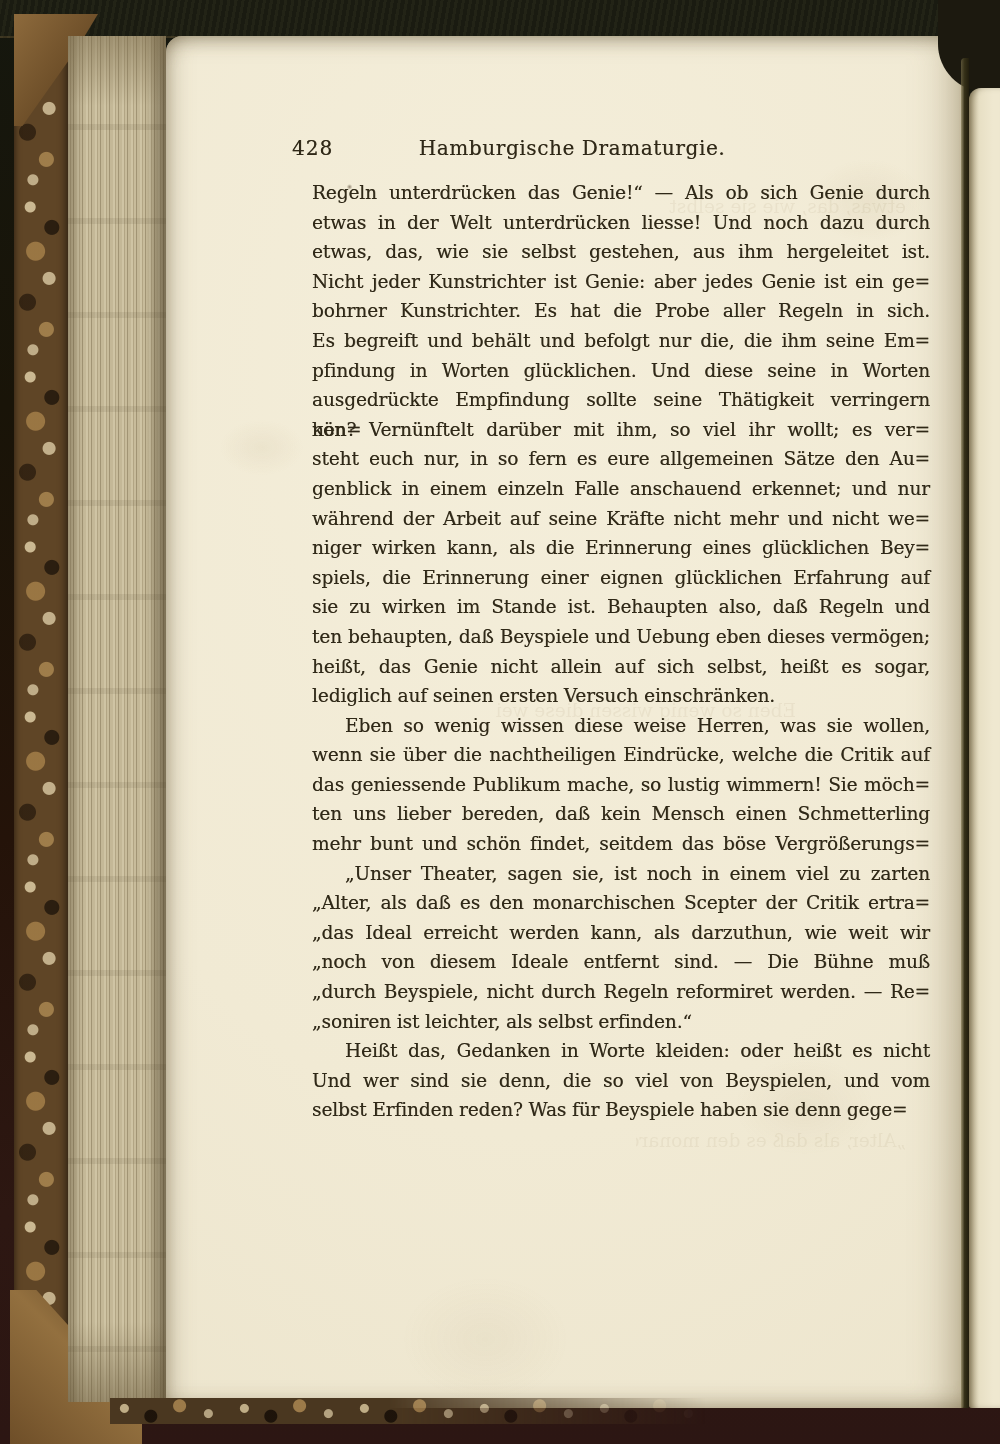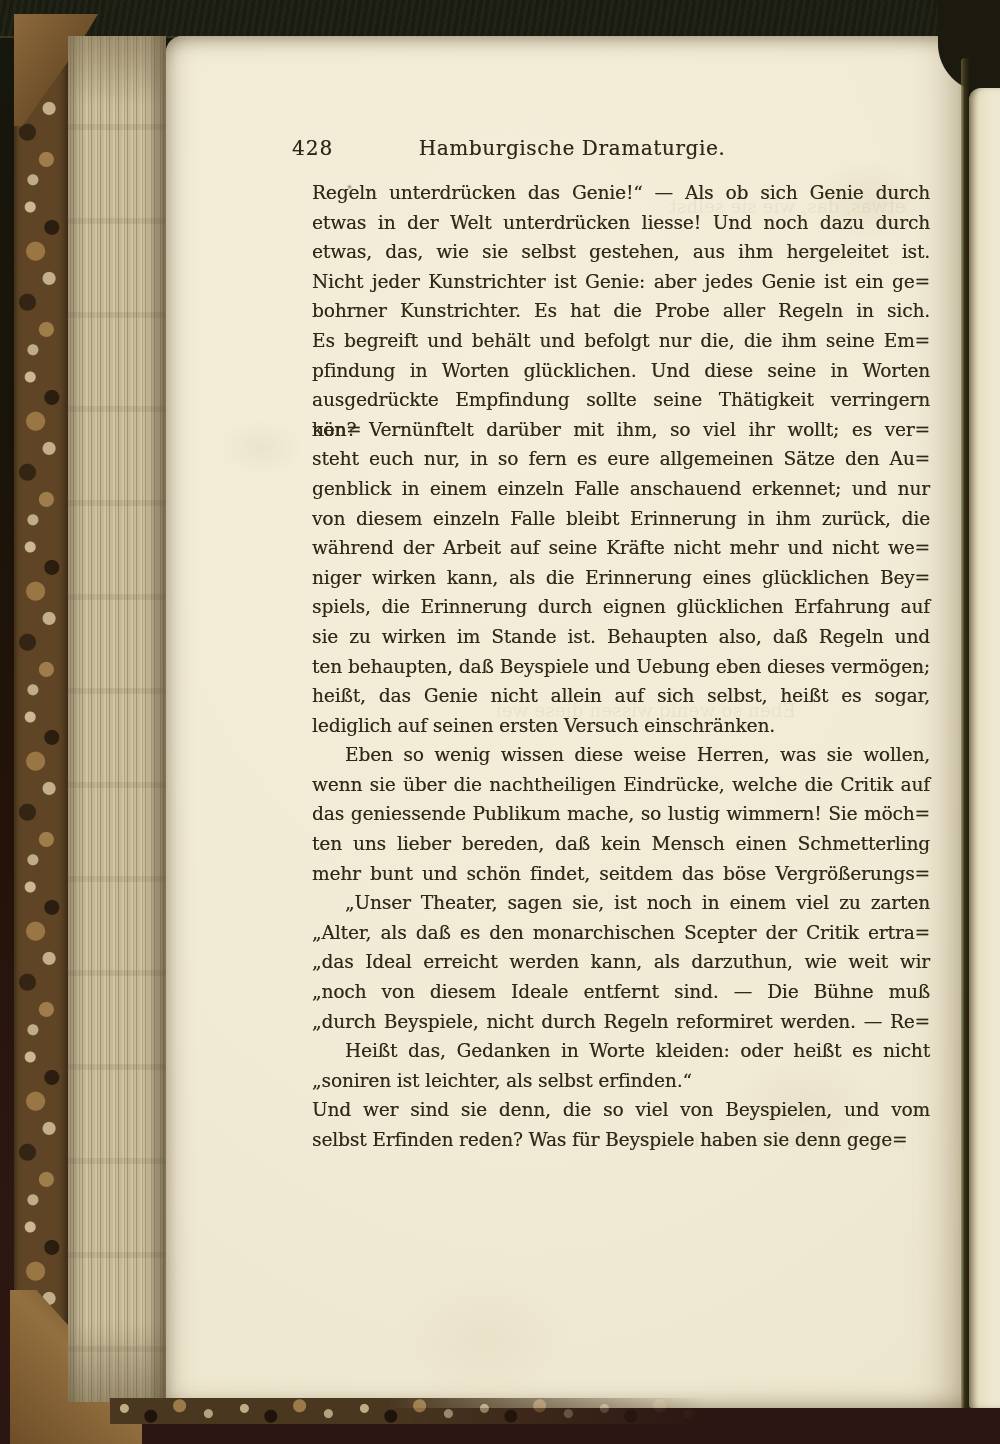--- a/index.html
+++ b/index.html
@@ -146,40 +146,39 @@
         <div class="line j">etwas in der Welt unterdrücken liesse! Und noch dazu durch</div>
         <div class="line j">etwas, das, wie sie selbst gestehen, aus ihm hergeleitet ist.</div>
         <div class="line j">Nicht jeder Kunstrichter ist Genie: aber jedes Genie ist ein ge=</div>
         <div class="line j">bohrner Kunstrichter. Es hat die Probe aller Regeln in sich.</div>
         <div class="line j">Es begreift und behält und befolgt nur die, die ihm seine Em=</div>
         <div class="line j">pfindung in Worten glücklichen. Und diese seine in Worten</div>
         <div class="line j">ausgedrückte Empfindung sollte seine Thätigkeit verringern kön=</div>
         <div class="line j">nen? Vernünftelt darüber mit ihm, so viel ihr wollt; es ver=</div>
         <div class="line j">steht euch nur, in so fern es eure allgemeinen Sätze den Au=</div>
         <div class="line j">genblick in einem einzeln Falle anschauend erkennet; und nur</div>
-        <div class="line j">von diesem einzeln Falle bleibt Erinnerung in ihm zurück, die</div>
         <div class="line j">während der Arbeit auf seine Kräfte nicht mehr und nicht we=</div>
         <div class="line j">niger wirken kann, als die Erinnerung eines glücklichen Bey=</div>
-        <div class="line j">spiels, die Erinnerung durch eignen glücklichen Erfahrung auf</div>
+        <div class="line j">spiels, die Erinnerung einer eignen glücklichen Erfahrung auf</div>
         <div class="line j">sie zu wirken im Stande ist. Behaupten also, daß Regeln und</div>
         <div class="line j">ten behaupten, daß Beyspiele und Uebung eben dieses vermögen;</div>
         <div class="line j">heißt, das Genie nicht allein auf sich selbst, heißt es sogar,</div>
         <div class="line">lediglich auf seinen ersten Versuch einschränken.</div>
         <div class="line j ind">Eben so wenig wissen diese weise Herren, was sie wollen,</div>
         <div class="line j">wenn sie über die nachtheiligen Eindrücke, welche die Critik auf</div>
         <div class="line j">das geniessende Publikum mache, so lustig wimmern! Sie möch=</div>
         <div class="line j">ten uns lieber bereden, daß kein Mensch einen Schmetterling</div>
         <div class="line j">mehr bunt und schön findet, seitdem das böse Vergrößerungs=</div>
         <div class="line j ind">„Unser Theater, sagen sie, ist noch in einem viel zu zarten</div>
         <div class="line j">„Alter, als daß es den monarchischen Scepter der Critik ertra=</div>
         <div class="line j">„das Ideal erreicht werden kann, als darzuthun, wie weit wir</div>
         <div class="line j">„noch von diesem Ideale entfernt sind. — Die Bühne muß</div>
         <div class="line j">„durch Beyspiele, nicht durch Regeln reformiret werden. — Re=</div>
+        <div class="line">„soniren ist leichter, als selbst erfinden.“</div>
         <div class="line j ind">Heißt das, Gedanken in Worte kleiden: oder heißt es nicht</div>
-        <div class="line">„soniren ist leichter, als selbst erfinden.“</div>
         <div class="line j">Und wer sind sie denn, die so viel von Beyspielen, und vom</div>
         <div class="line">selbst Erfinden reden? Was für Beyspiele haben sie denn gege=</div>
       </div>
   </div>
 
   <div class="bottom-marble"></div>
   <div class="dark-tr"></div>
   <div class="gutter-line"></div>
   <div class="facing-page"></div>
 </div>

